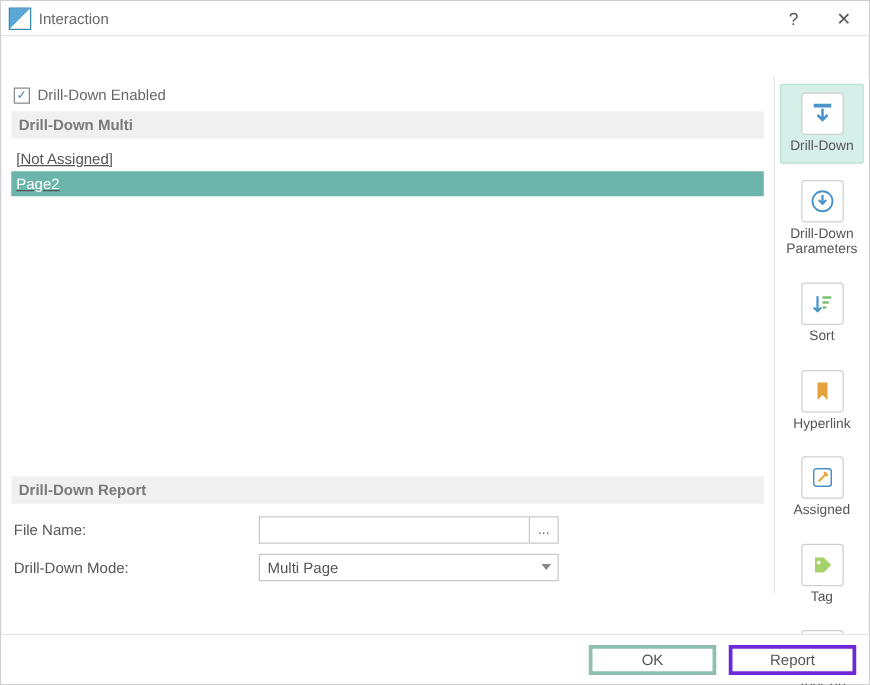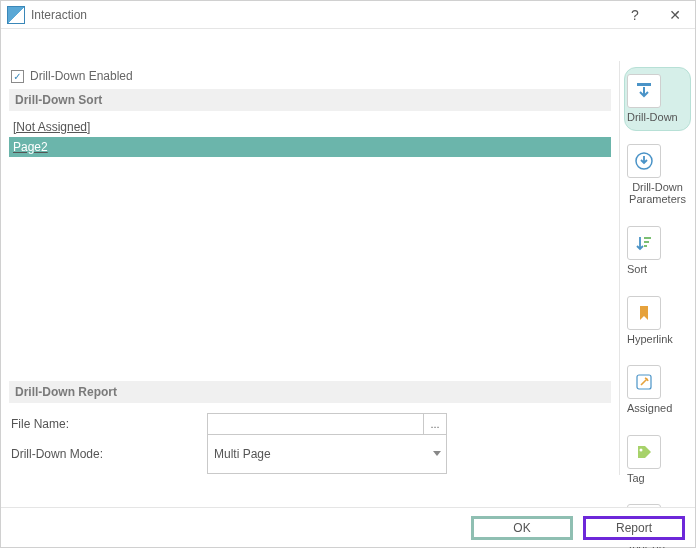--- a/index.html
+++ b/index.html
@@ -130,21 +130,21 @@
     width: 24px;
     border: 1px solid #c9c9c9;
     display: flex;
     align-items: center; justify-content: center;
     background: #fff;
     color: #666;
     font-size: 11px;
   }
   .combo {
     display: flex;
-    height: 40px;
+    height: 22px;
     border: 1px solid #c9c9c9;
     background: #fff;
     align-items: center;
   }
   .combo .combo-text {
     flex: 1;
     padding: 0 6px;
     color: #555;
   }
   .combo .combo-arrow {
@@ -158,25 +158,25 @@
     background: #fff;
     display: flex;
     flex-direction: column;
     align-items: stretch;
     padding: 6px 4px;
     gap: 6px;
   }
   .side-btn {
     display: flex;
     flex-direction: column;
-    align-items: flex-start;
+    align-items: center;
     justify-content: flex-start;
     padding: 6px 2px 6px 2px;
     border: 1px solid transparent;
-    border-radius: 12px;
+    border-radius: 2px;
     gap: 3px;
     text-align: center;
     color: #555;
     font-size: 11px;
     line-height: 1.15;
   }
   .side-btn.active {
     background: #d6efe9;
     border-color: #b7e0d6;
   }
@@ -226,21 +226,21 @@
 
   <div class="body">
 
     <div class="main">
 
       <div class="checkbox-row">
         <span class="chk">✓</span>
         <span>Drill-Down Enabled</span>
       </div>
 
-      <div class="section-header">Drill-Down Sort</div>
+      <div class="section-header">Drill-Down Multi</div>
 
       <div class="list">
         <div class="list-item">[Not Assigned]</div>
         <div class="list-item selected">Page2</div>
       </div>
 
       <div class="spacer"></div>
 
       <div class="section-header bottom">Drill-Down Report</div>
 

